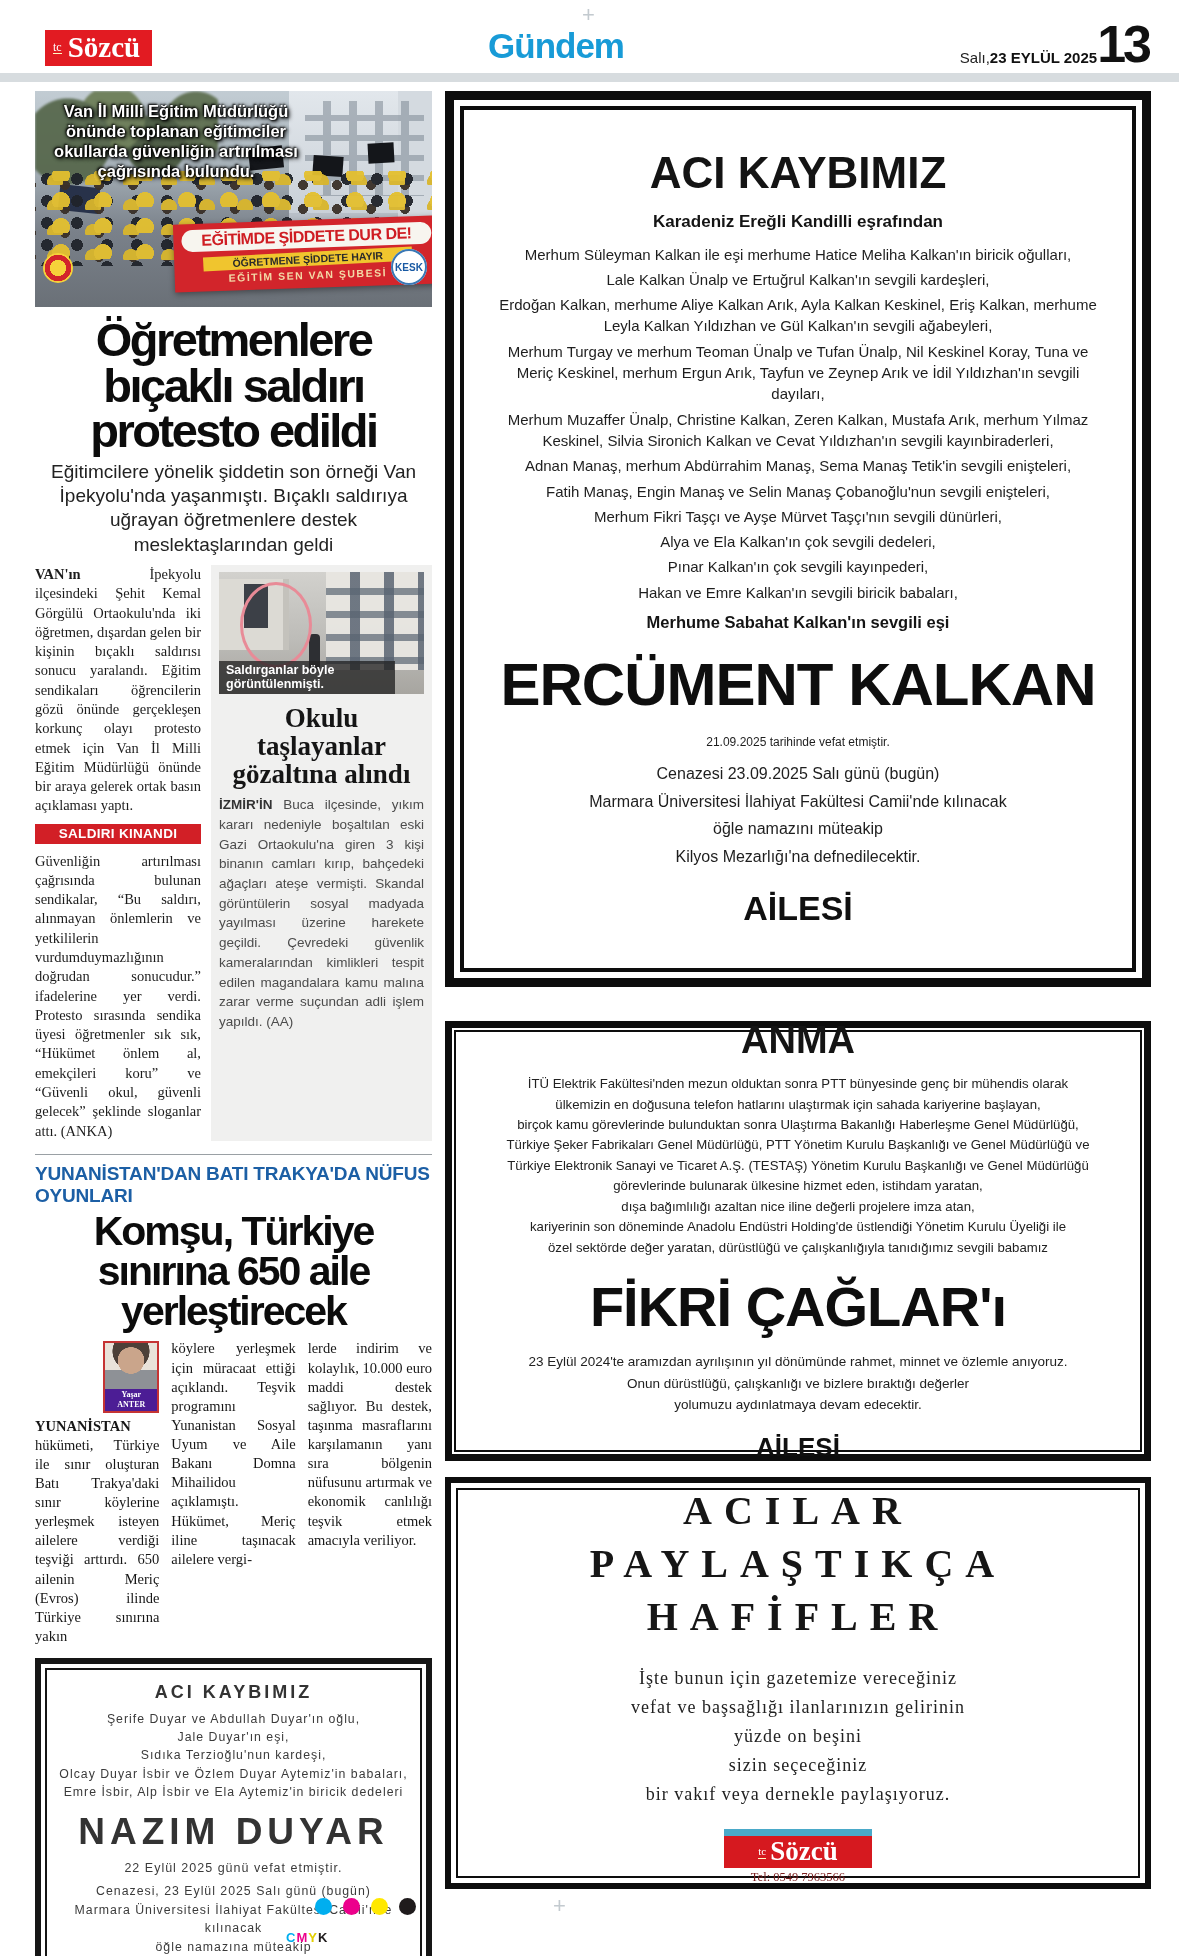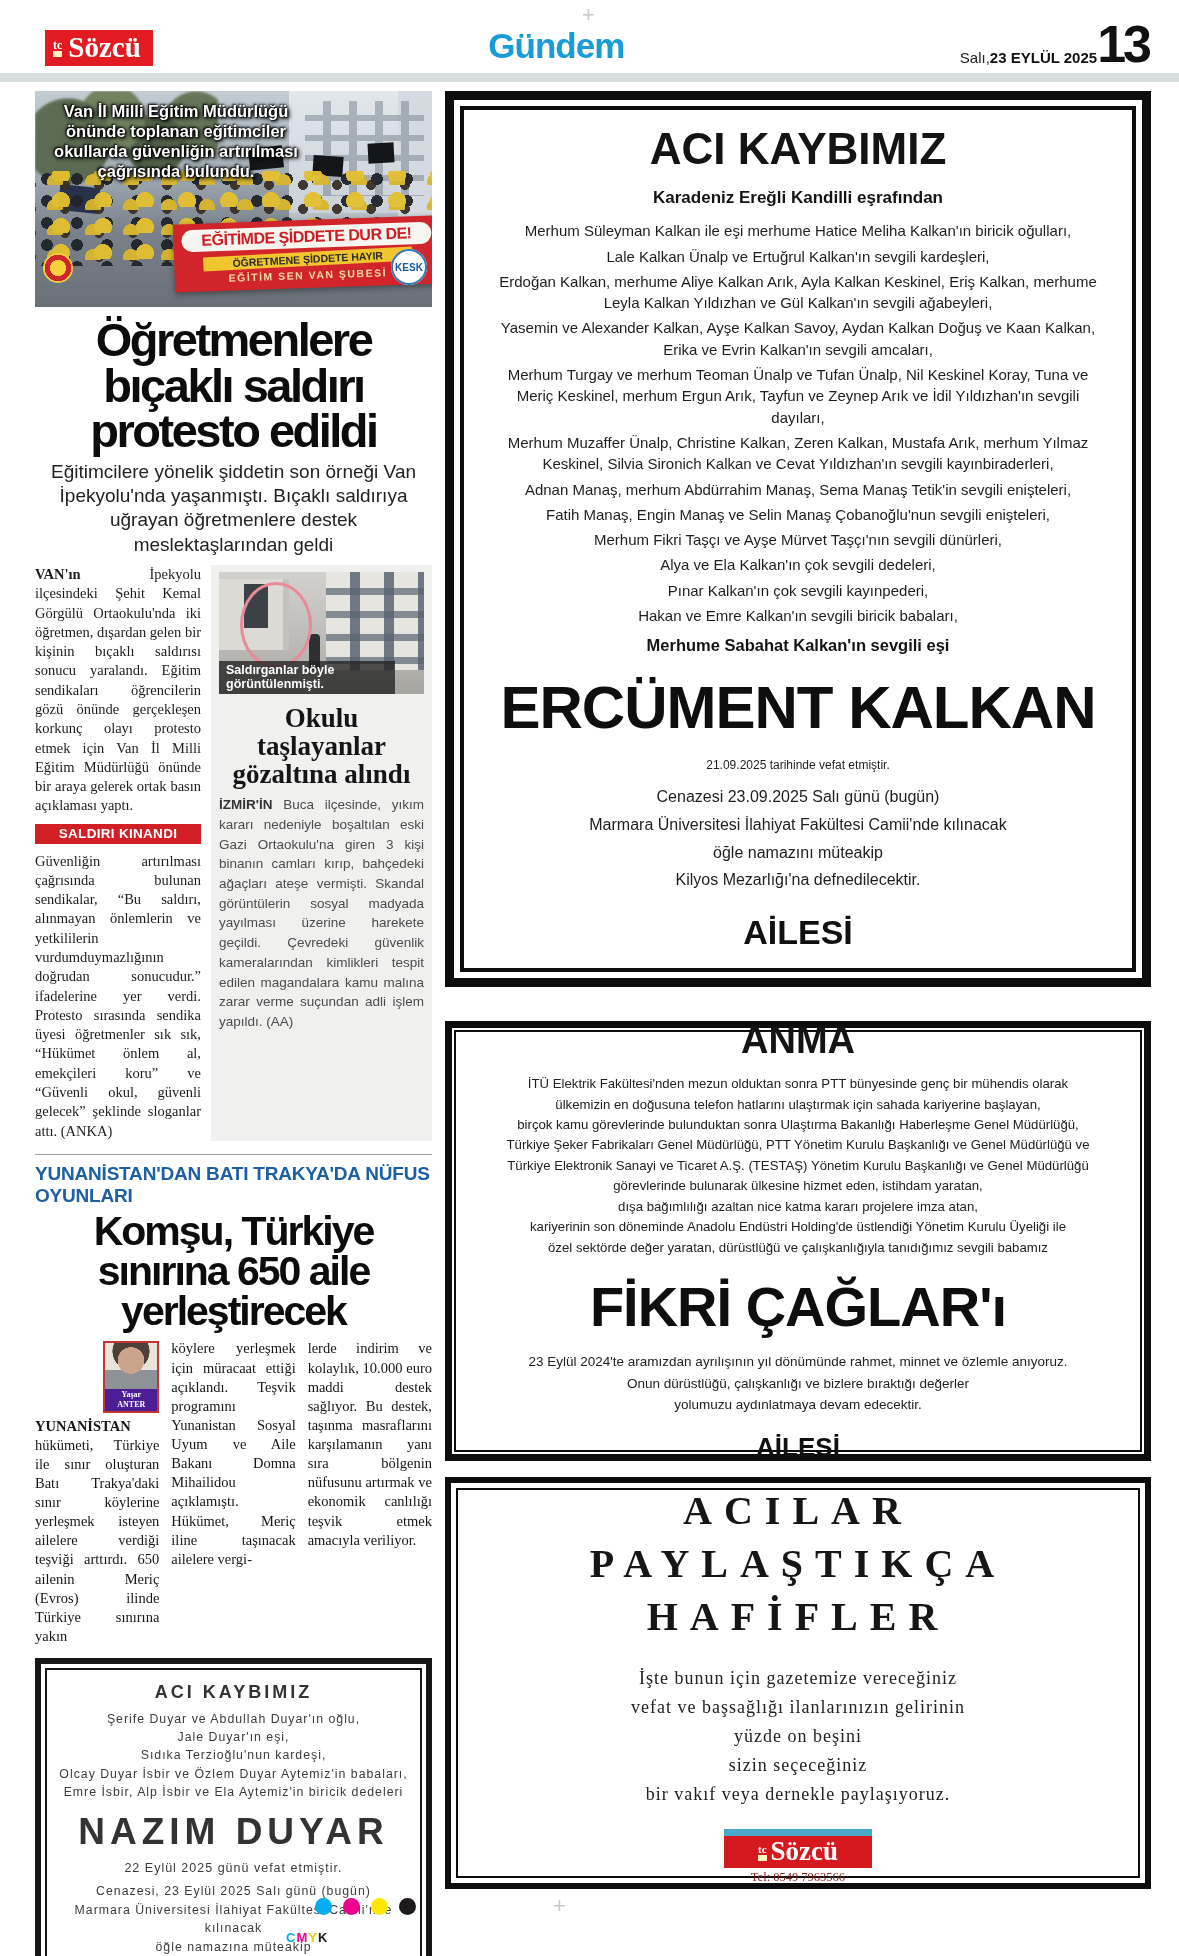--- a/index.html
+++ b/index.html
@@ -4,21 +4,21 @@
 <style>
   html,body{margin:0;padding:0;background:#fff;}
   .page{position:relative;width:1179px;min-height:1956px;background:#fff;
         font-family:"Liberation Sans",sans-serif;color:#111;overflow:hidden;}
   
   .header{display:flex;align-items:flex-end;justify-content:space-between;
           padding:14px 30px 0 45px;height:52px;}
   .logo-box{background:#e21b22;color:#fff;display:flex;align-items:center;gap:6px;
             padding:3px 12px 4px 8px;font-family:"Liberation Serif",serif;
             font-weight:700;font-size:29px;line-height:1;}
-  .logo-tc{font-size:12px;font-weight:700;border-bottom:6px solid #fef9c3;}
+  .logo-tc{font-size:12px;font-weight:400;border-bottom:1px solid #fef9c3;}
   .section-title{color:#189bd7;font-size:35px;font-weight:900;letter-spacing:-1px;}
   .dateline{display:flex;align-items:flex-end;}
   .date-day{font-size:15px;color:#222;}
   .date-rest{font-size:15px;font-weight:800;color:#111;}
   .page-number{font-size:52px;font-weight:700;line-height:.8;letter-spacing:-3px;}
   .rule-strip{height:9px;background:#d7dcdf;margin-top:7px;}
   .reg-mark{position:absolute;color:#c3cacf;font-size:22px;font-weight:400;}
   
   .content{display:flex;gap:13px;padding:9px 28px 0 35px;}
   .col-left{width:397px;flex:none;}
@@ -267,21 +267,20 @@
     <div class="col-right">
 
       <div class="kalkan-outer">
         <div class="kalkan-inner">
           <div class="obit-title">ACI KAYBIMIZ</div>
           <div class="obit-subtitle">Karadeniz Ereğli Kandilli eşrafından</div>
           <div>
               <p class="obit-line">Merhum Süleyman Kalkan ile eşi merhume Hatice Meliha Kalkan'ın biricik oğulları,</p>
               <p class="obit-line">Lale Kalkan Ünalp ve Ertuğrul Kalkan'ın sevgili kardeşleri,</p>
               <p class="obit-line">Erdoğan Kalkan, merhume Aliye Kalkan Arık, Ayla Kalkan Keskinel, Eriş Kalkan, merhume Leyla Kalkan Yıldızhan ve Gül Kalkan'ın sevgili ağabeyleri,</p>
-              <p class="obit-line">Yasemin ve Alexander Kalkan, Ayşe Kalkan Savoy, Aydan Kalkan Doğuş ve Kaan Kalkan, Erika ve Evrin Kalkan'ın sevgili amcaları,</p>
               <p class="obit-line">Merhum Turgay ve merhum Teoman Ünalp ve Tufan Ünalp, Nil Keskinel Koray, Tuna ve Meriç Keskinel, merhum Ergun Arık, Tayfun ve Zeynep Arık ve İdil Yıldızhan'ın sevgili dayıları,</p>
               <p class="obit-line">Merhum Muzaffer Ünalp, Christine Kalkan, Zeren Kalkan, Mustafa Arık, merhum Yılmaz Keskinel, Silvia Sironich Kalkan ve Cevat Yıldızhan'ın sevgili kayınbiraderleri,</p>
               <p class="obit-line">Adnan Manaş, merhum Abdürrahim Manaş, Sema Manaş Tetik'in sevgili enişteleri,</p>
               <p class="obit-line">Fatih Manaş, Engin Manaş ve Selin Manaş Çobanoğlu'nun sevgili enişteleri,</p>
               <p class="obit-line">Merhum Fikri Taşçı ve Ayşe Mürvet Taşçı'nın sevgili dünürleri,</p>
               <p class="obit-line">Alya ve Ela Kalkan'ın çok sevgili dedeleri,</p>
               <p class="obit-line">Pınar Kalkan'ın çok sevgili kayınpederi,</p>
               <p class="obit-line">Hakan ve Emre Kalkan'ın sevgili biricik babaları,</p>
             </div>
           <div class="obit-spouse">Merhume Sabahat Kalkan'ın sevgili eşi</div>
@@ -300,21 +299,21 @@
       <div class="anma-outer">
         <div class="anma-inner">
           <div class="anma-title">ANMA</div>
           <div>
               <p class="anma-line">İTÜ Elektrik Fakültesi'nden mezun olduktan sonra PTT bünyesinde genç bir mühendis olarak</p>
               <p class="anma-line">ülkemizin en doğusuna telefon hatlarını ulaştırmak için sahada kariyerine başlayan,</p>
               <p class="anma-line">birçok kamu görevlerinde bulunduktan sonra Ulaştırma Bakanlığı Haberleşme Genel Müdürlüğü,</p>
               <p class="anma-line">Türkiye Şeker Fabrikaları Genel Müdürlüğü, PTT Yönetim Kurulu Başkanlığı ve Genel Müdürlüğü ve</p>
               <p class="anma-line">Türkiye Elektronik Sanayi ve Ticaret A.Ş. (TESTAŞ) Yönetim Kurulu Başkanlığı ve Genel Müdürlüğü</p>
               <p class="anma-line">görevlerinde bulunarak ülkesine hizmet eden, istihdam yaratan,</p>
-              <p class="anma-line">dışa bağımlılığı azaltan nice katma kararı projelere imza atan,</p>
+              <p class="anma-line">dışa bağımlılığı azaltan nice iline değerli projelere imza atan,</p>
               <p class="anma-line">kariyerinin son döneminde Anadolu Endüstri Holding'de üstlendiği Yönetim Kurulu Üyeliği ile</p>
               <p class="anma-line">özel sektörde değer yaratan, dürüstlüğü ve çalışkanlığıyla tanıdığımız sevgili babamız</p>
             </div>
           <div class="anma-name">FİKRİ ÇAĞLAR'ı</div>
           <div>
               <p class="anma-mem">23 Eylül 2024'te aramızdan ayrılışının yıl dönümünde rahmet, minnet ve özlemle anıyoruz.</p>
               <p class="anma-mem">Onun dürüstlüğü, çalışkanlığı ve bizlere bıraktığı değerler</p>
               <p class="anma-mem">yolumuzu aydınlatmaya devam edecektir.</p>
             </div>
           <div class="anma-signature">AİLESİ</div>

